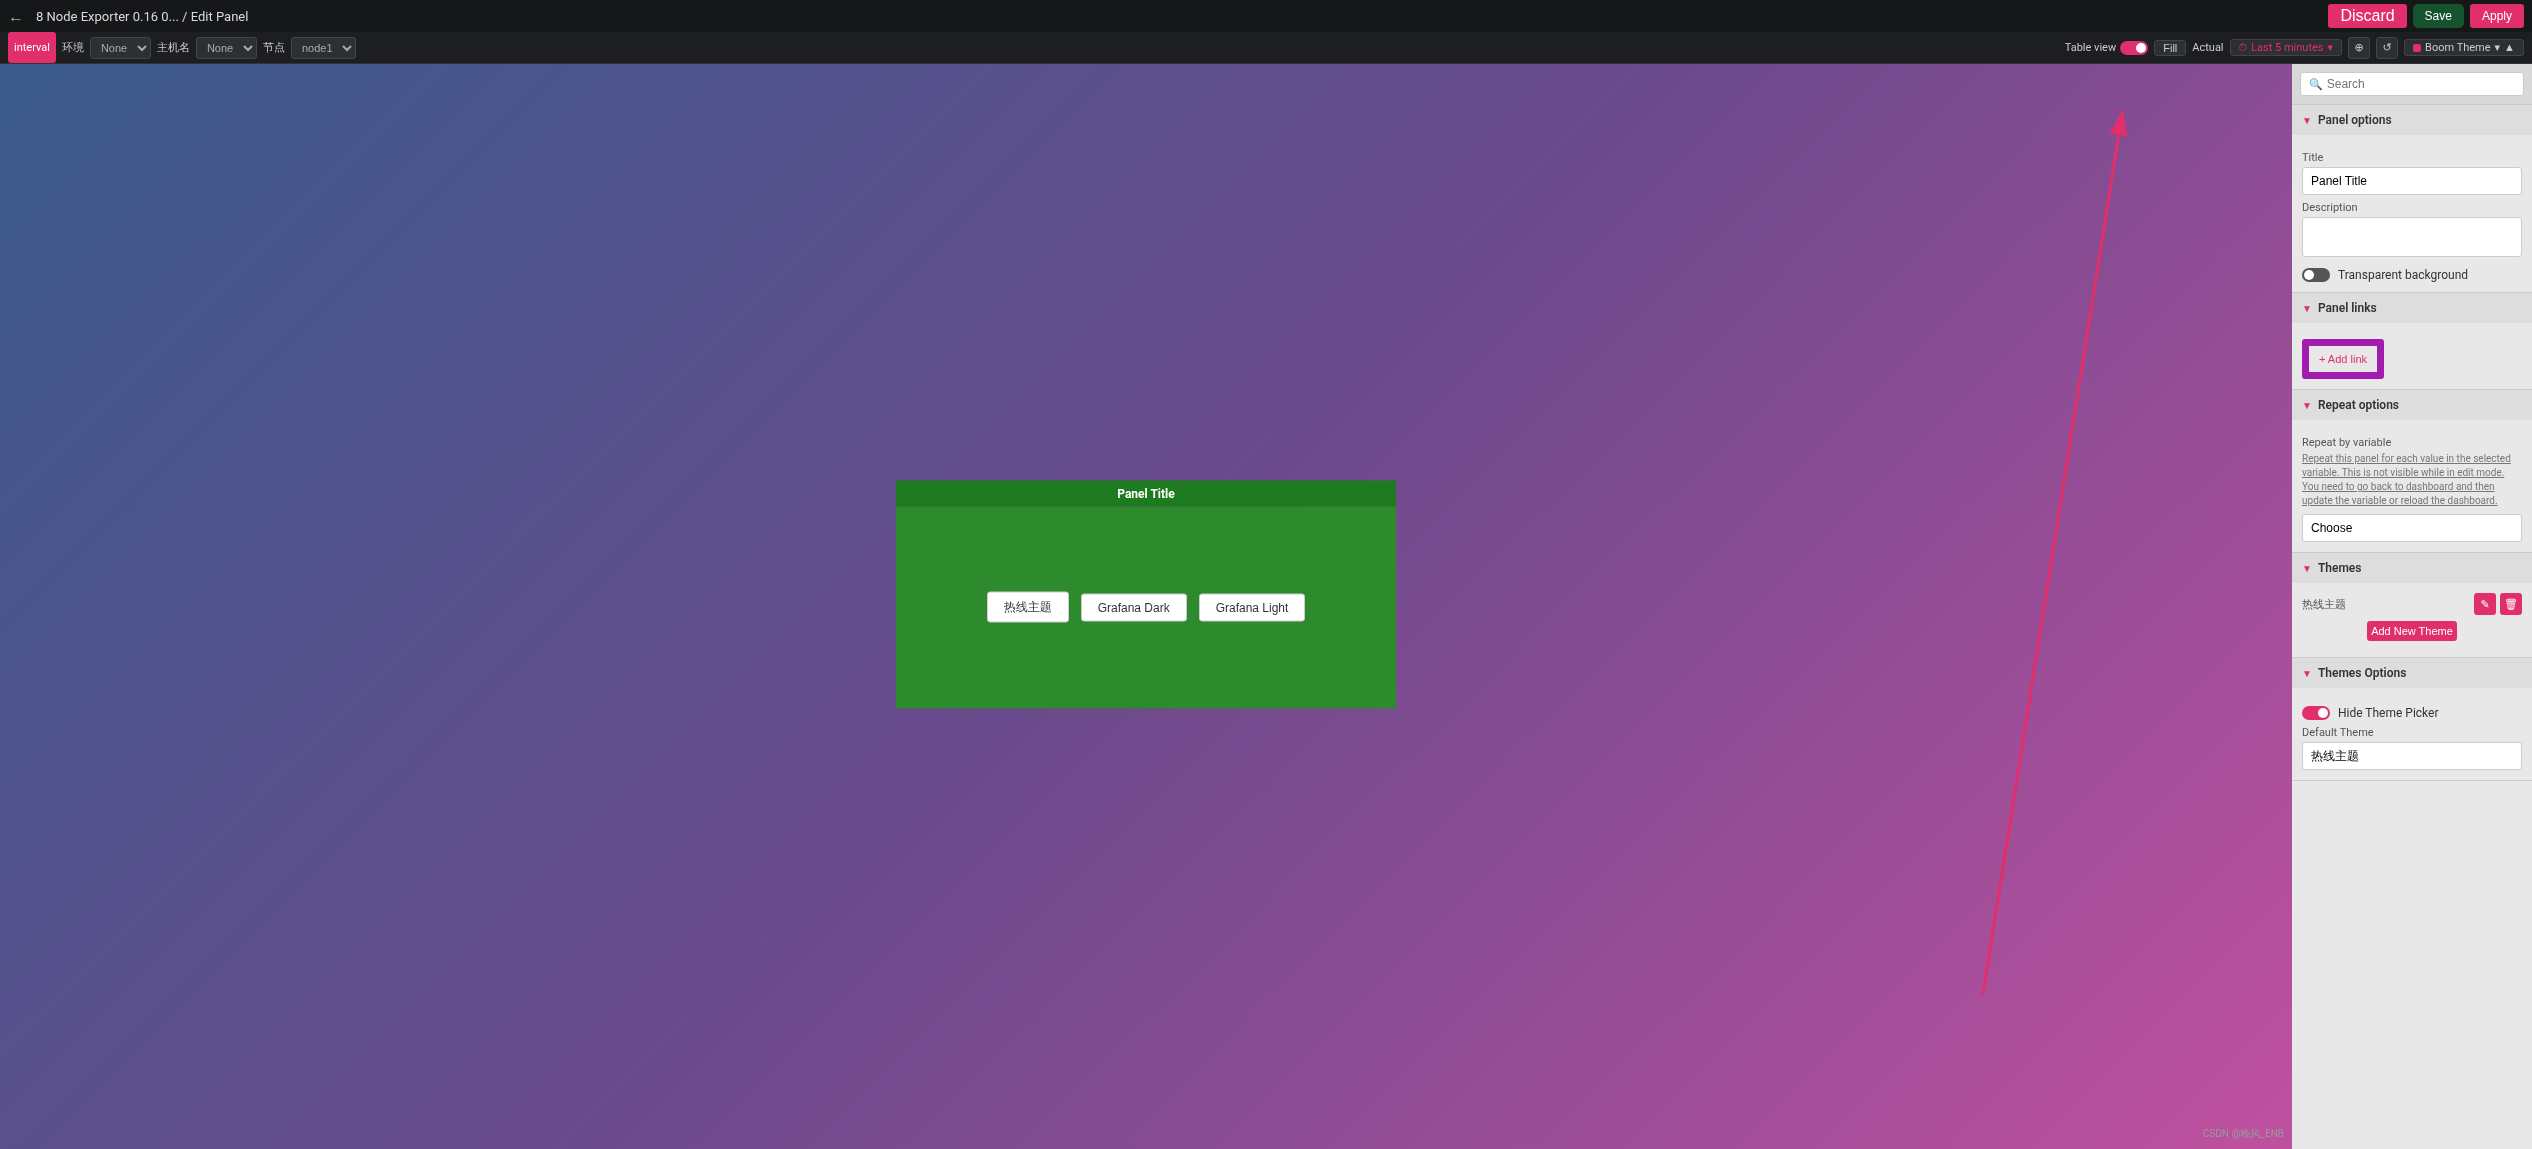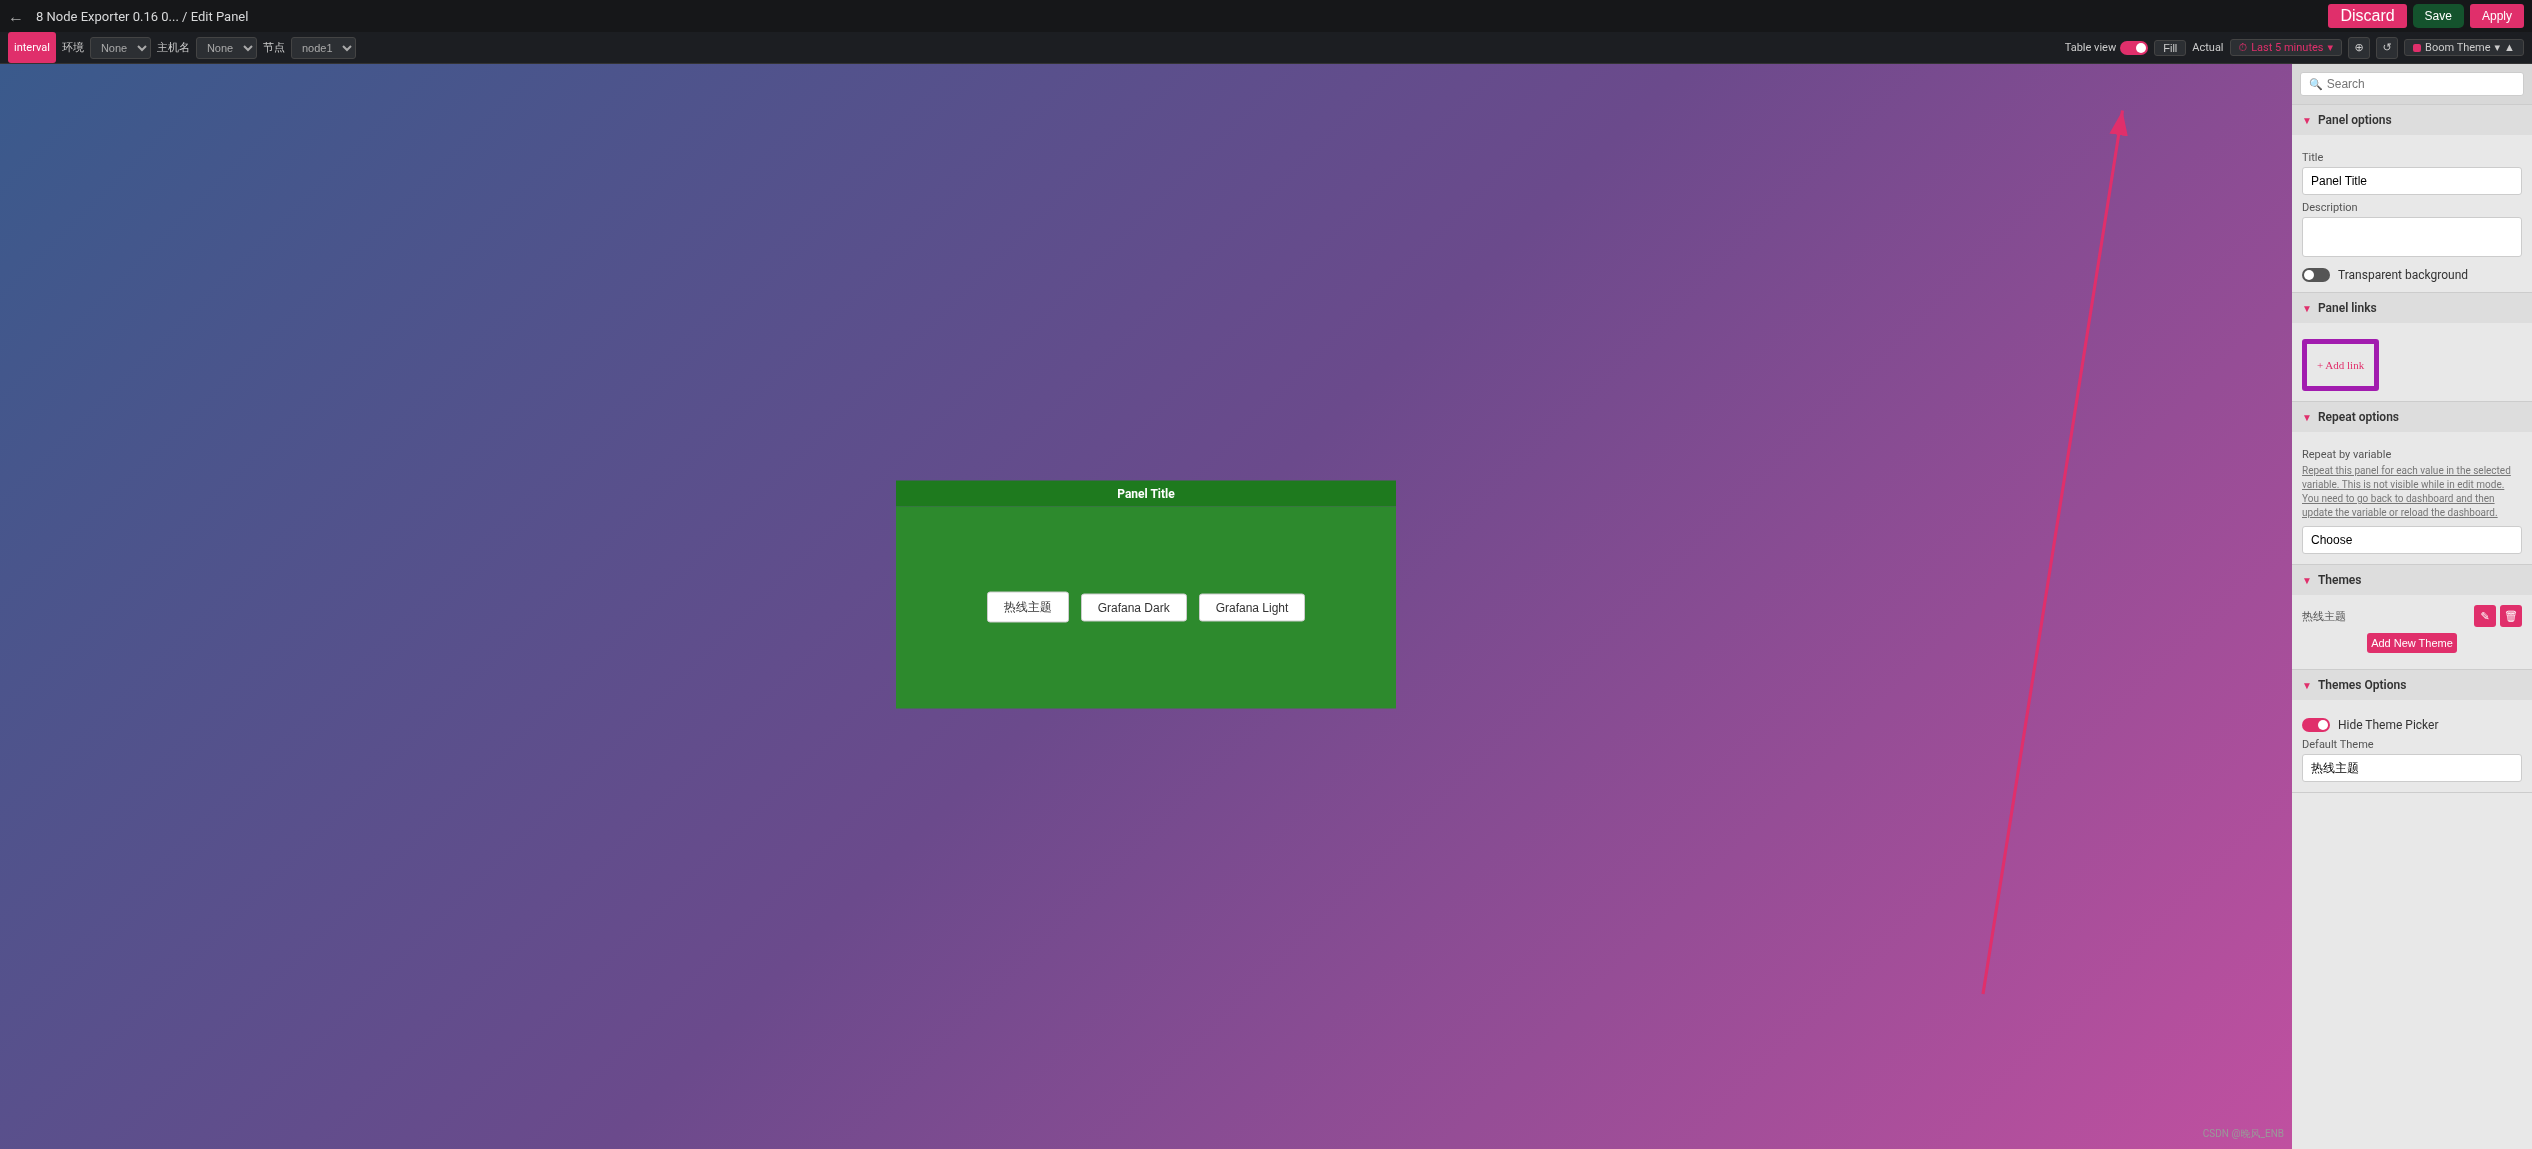--- a/index.html
+++ b/index.html
@@ -299,28 +299,27 @@
       background: white;
       border-radius: 50%;
       top: 2px; left: 2px;
     }
     .mini-toggle.active { background: #e02f6b; }
     .mini-toggle.active::after { left: auto; right: 2px; }
 
     
     .add-link-btn {
       background: transparent;
-      border: 5px solid #a21caf;
+      border: 7px solid #a21caf;
       color: #e02f6b;
       border-radius: 3px;
-      padding: 15px 10px;
+      padding: 7px 10px;
       font-size: 11px;
       cursor: pointer;
       margin-top: 6px;
-      font-family: Liberation Serif, serif;
     }
 
     
     .choose-select {
       width: 100%;
       background: white;
       border: 1px solid #ccc;
       border-radius: 3px;
       padding: 4px 8px;
       font-size: 12px;

